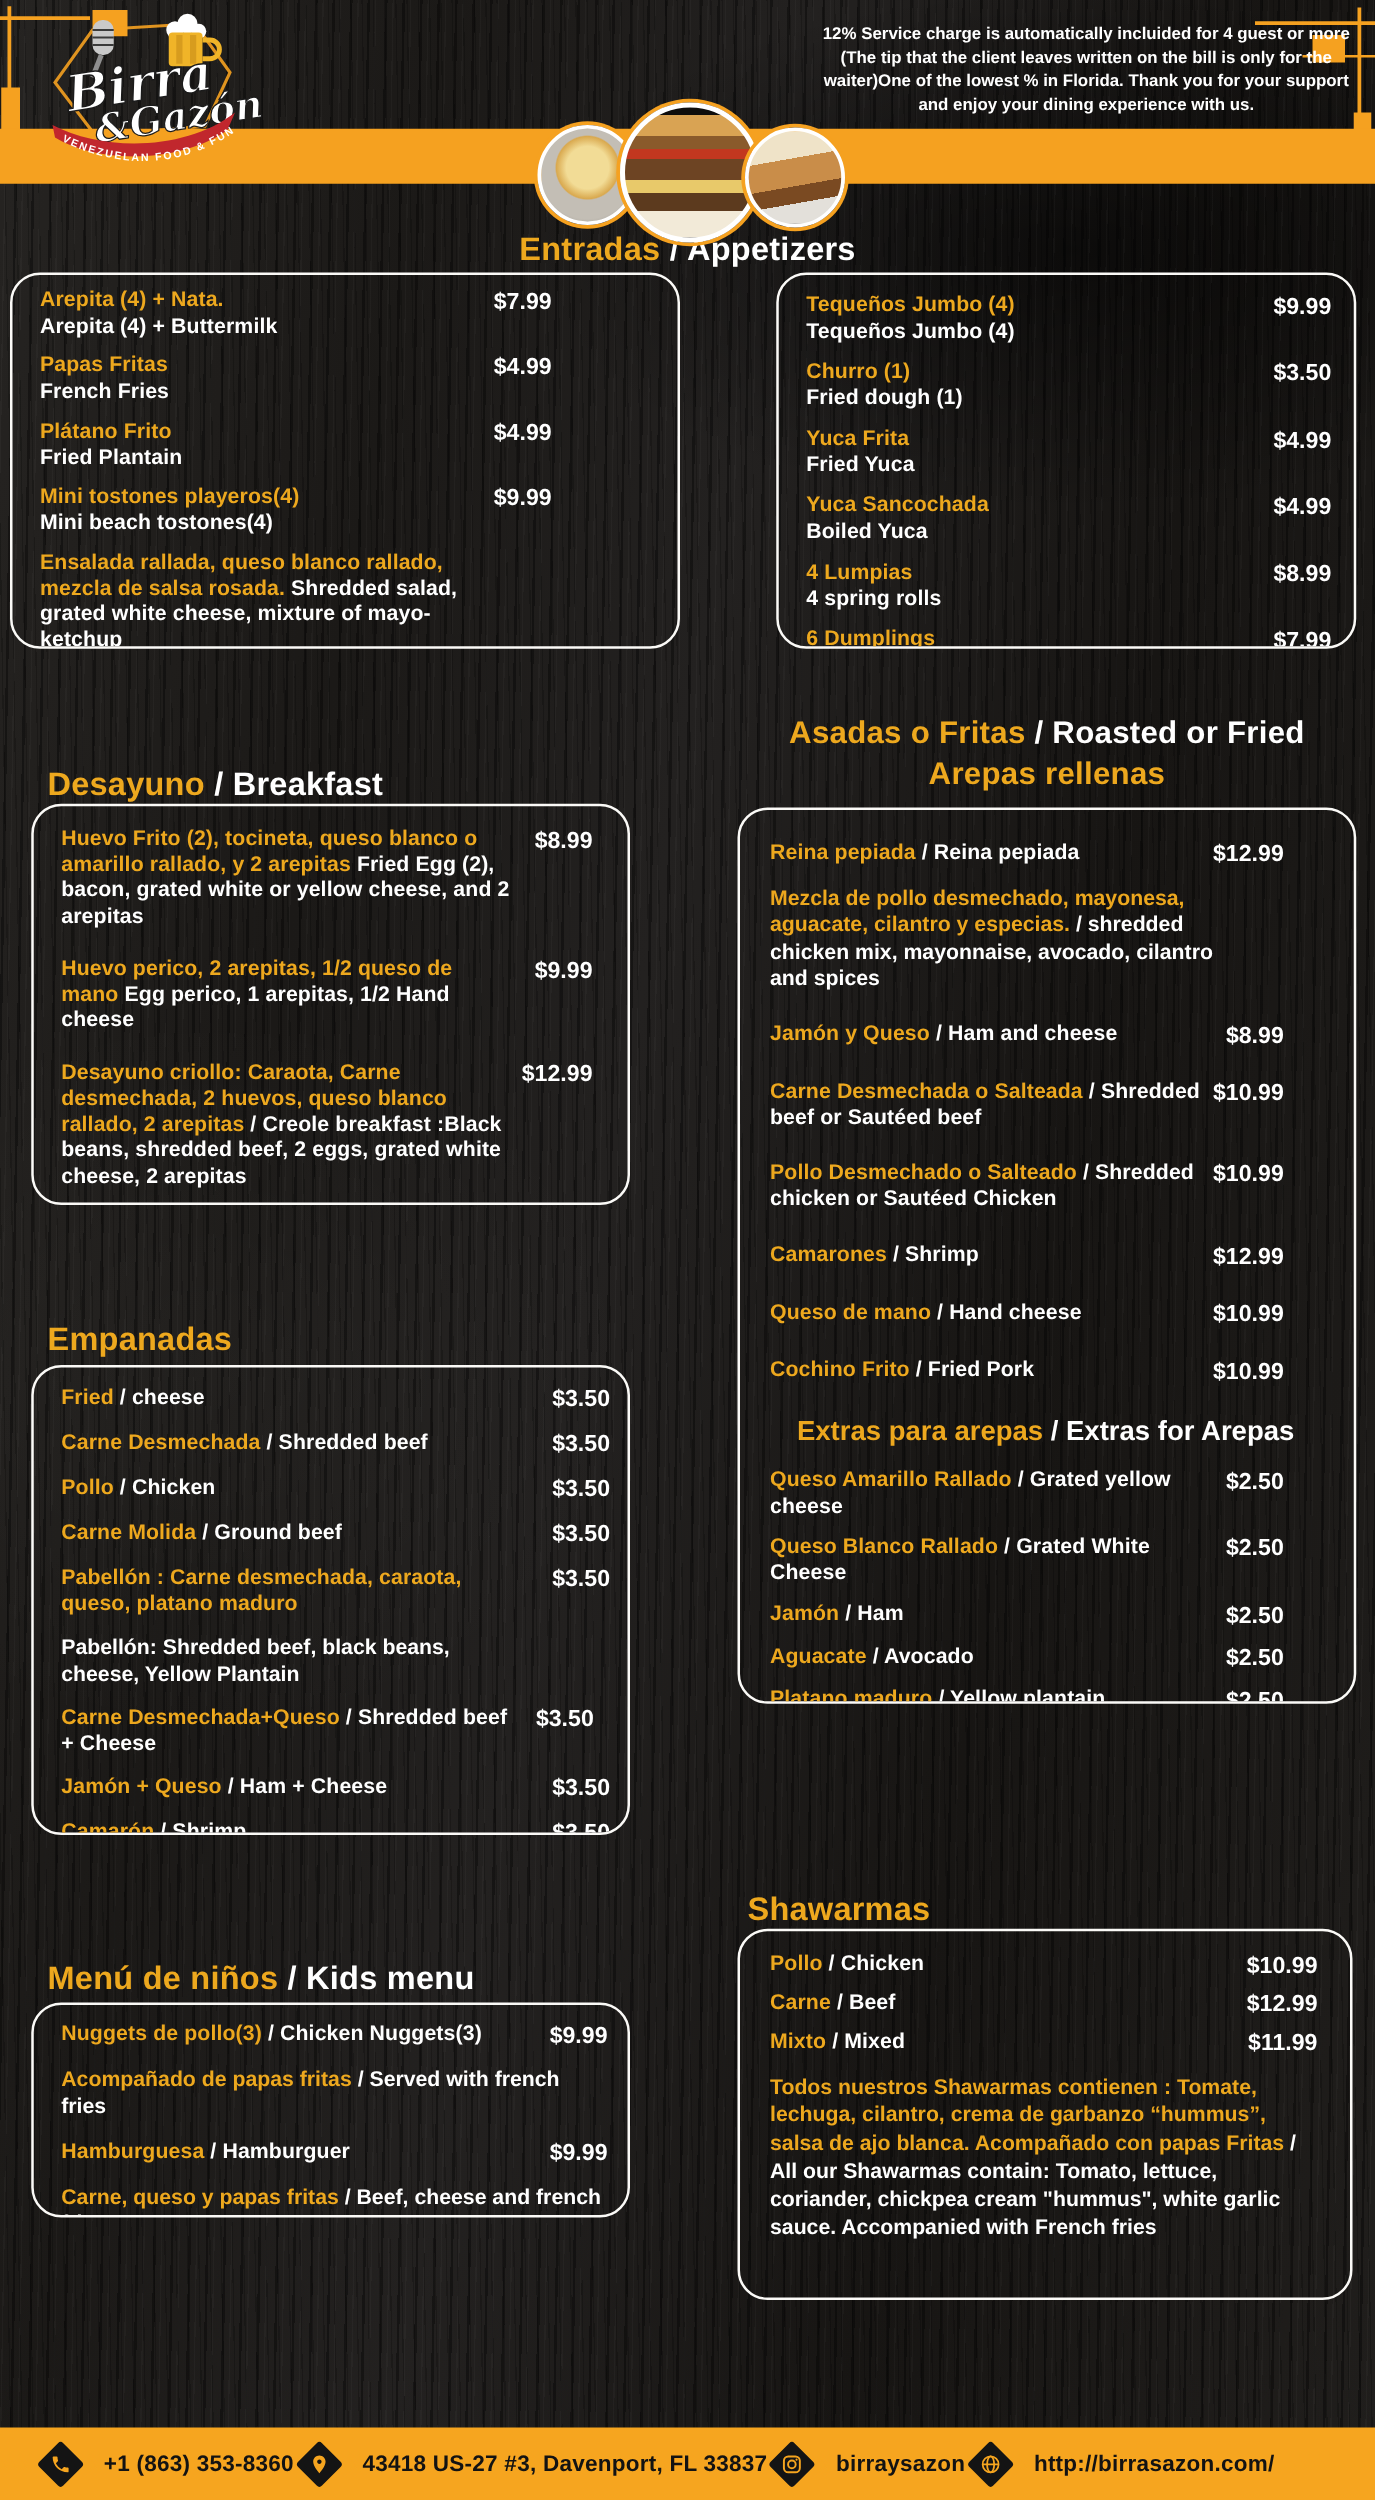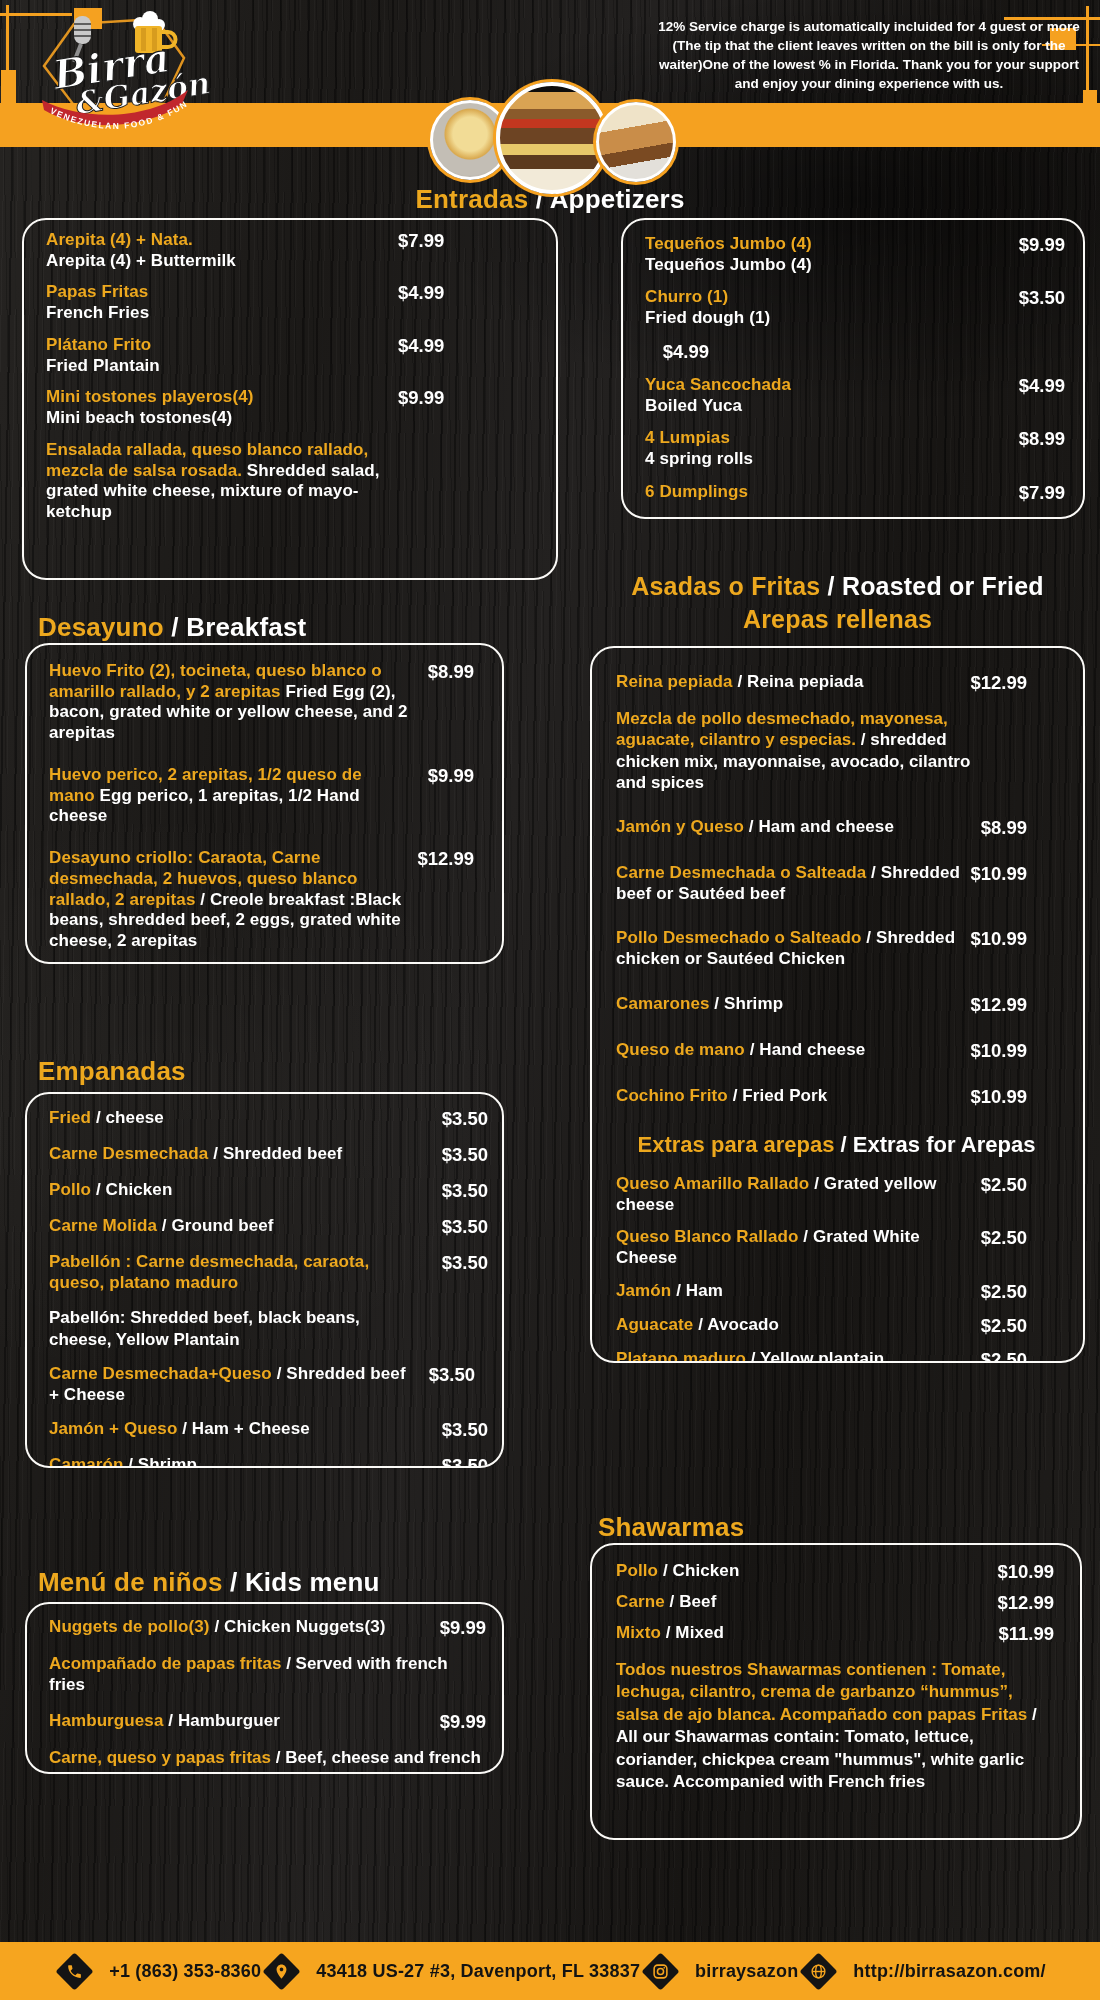--- a/index.html
+++ b/index.html
@@ -61,21 +61,21 @@
   .row{display:flex;width:100%}
   .itxt{flex:1;font-size:17px;line-height:1.22;font-weight:700;letter-spacing:.1px}
   .es{color:var(--yellow)} .en{color:#fff}
   .stacked .es,.stacked .en{display:block}
   .price{font-size:18.5px;font-weight:700;color:#fff;white-space:nowrap;min-width:64px;text-align:right}
   .pl .price{min-width:142px;text-align:left;padding-left:2px}
   .desc{font-size:17px;line-height:1.25;font-weight:700;margin-top:14px}
   .w360{max-width:362px} .w365{max-width:368px} .w300{max-width:302px} .w430{max-width:434px}
 
   .entradas-title{left:0;top:184px;width:1100px}
-  .box-en-left{left:22px;top:218px;width:536px;height:362px;padding:10px 16px 8px 22px}
+  .box-en-left{left:8px;top:218px;width:536px;height:301px;padding:10px 5px 8px 22px}
   .box-en-right{left:621px;top:218px;width:464px;height:301px;padding:14px 18px 8px 22px}
   .box-en-right .item{margin-bottom:12px}
 
   .desayuno-title{left:38px;top:612px}
   .box-desayuno{left:25px;top:643px;width:479px;height:321px;padding:16px 28px 10px 22px}
   .box-desayuno .item{margin-bottom:21px}
 
   .arepas-title{left:590px;top:570px;width:495px;line-height:1.3;font-size:25px}
   .box-arepas{left:590px;top:646px;width:495px;height:717px;padding:24px 26px 10px 24px}
   .box-arepas .item{margin-bottom:24px}
@@ -90,21 +90,21 @@
   .kids-title{left:38px;top:1567px}
   .box-kids{left:25px;top:1602px;width:479px;height:172px;padding:13px 16px 8px 22px}
   .box-kids .item{margin-bottom:15px}
 
   .shawarmas-title{left:598px;top:1512px}
   .box-shawarmas{left:590px;top:1543px;width:492px;height:297px;padding:16px 26px 10px 24px}
   .box-shawarmas .item{margin-bottom:9px}
   .note{font-size:17px;line-height:1.32;font-weight:700;margin-top:14px}
 
   .footer{position:absolute;left:0;top:1942px;width:1100px;height:58px;background:#F6A51F;
-      display:flex;align-items:center;justify-content:center;padding:0 28px;box-sizing:border-box;z-index:4}
+      display:flex;align-items:center;justify-content:flex-start;padding:0 28px;box-sizing:border-box;z-index:4}
   .fitem{display:flex;align-items:center;gap:15px}
   .dmdw{width:40px;height:40px;display:flex;align-items:center;justify-content:center}
   .dmd{width:27px;height:27px;background:#141414;transform:rotate(45deg);
       display:flex;align-items:center;justify-content:center;border-radius:3px}
   .dmd svg{transform:rotate(-45deg)}
   .flabel{font-size:18px;font-weight:700;color:#131313;letter-spacing:.2px}
 </style>
 </head>
 <body>
 
@@ -204,20 +204,24 @@
       <div class="price">$9.99</div>
     </div>
     <div class="item">
       <div class="itxt stacked">
           <span class="es">Churro (1)</span>
           <span class="en">Fried dough (1)</span>
         </div>
       <div class="price">$3.50</div>
     </div>
     <div class="item">
+      <div class="itxt stacked">
+          <span class="es">Yuca Frita</span>
+          <span class="en">Fried Yuca</span>
+        </div>
       <div class="price">$4.99</div>
     </div>
     <div class="item">
       <div class="itxt stacked">
           <span class="es">Yuca Sancochada</span>
           <span class="en">Boiled Yuca</span>
         </div>
       <div class="price">$4.99</div>
     </div>
     <div class="item">

